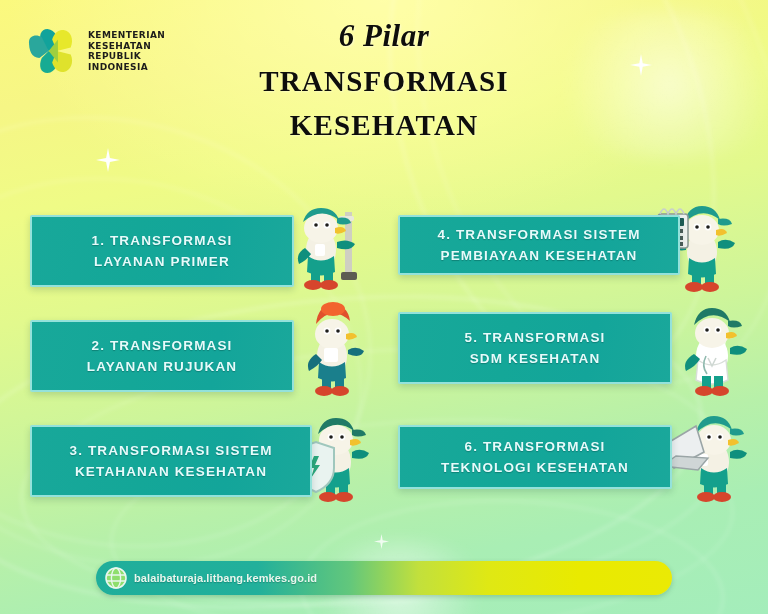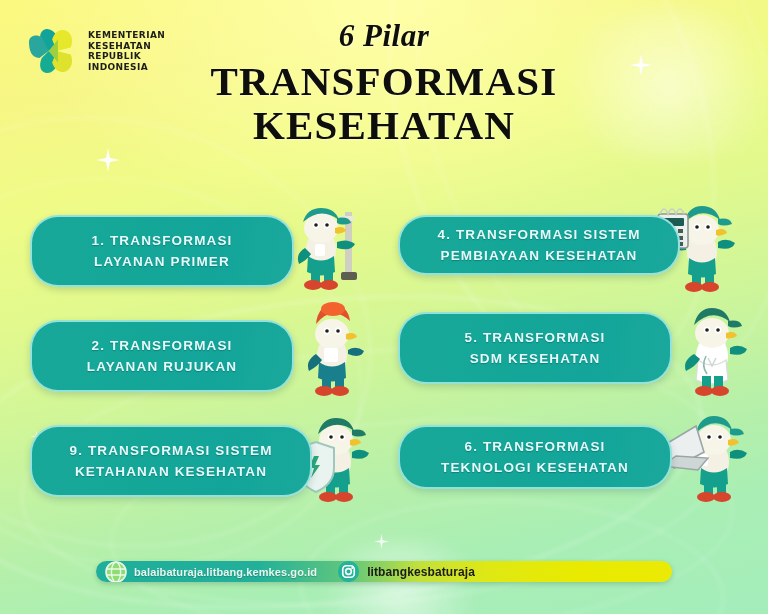--- a/index.html
+++ b/index.html
@@ -83,32 +83,32 @@
     font-style:italic;
     font-weight:bold;
     font-size:31px;
     letter-spacing:0.5px;
     line-height:1.0;
     text-shadow: 1px 1px 2px rgba(255,255,255,0.45);
   }
   .t-main {
     font-family:"Liberation Serif", serif;
     font-weight:bold;
-    font-size:41px;
+    font-size:29px;
     letter-spacing:1.2px;
     line-height:52px;
     margin-top:4px;
     text-shadow: 1px 1px 2px rgba(255,255,255,0.4);
   }
 
   
   .card {
     position:absolute;
     box-sizing:border-box;
-    border-radius:28px;
+    border-radius:2px;
     background: linear-gradient(100deg, #18a89a 0%, #14a798 40%, #13a59a 70%, #1aa89b 100%);
     border:2px solid rgba(190,245,240,0.75);
     box-shadow: 0 3px 7px rgba(30,80,70,0.20);
     display:flex;
     align-items:center;
     justify-content:center;
     text-align:center;
     padding:0 12px;
   }
   .card-label {
@@ -122,21 +122,21 @@
     text-shadow:0 1px 1px rgba(0,60,55,0.35);
   }
 
   
   .mascot { position:absolute; pointer-events:none; }
 
   
   .footer {
     position:absolute;
     left:96px; top:561px;
-    width:576px; height:21px;
+    width:576px; height:34px;
     border-radius:17px;
     background: linear-gradient(90deg,
        #1fae9b 0%, #22b09b 28%, #62c77c 44%,
        #c2e03c 56%, #dfe814 68%, #e9ea00 84%, #eaea05 100%);
     display:flex; align-items:center;
     box-shadow:0 2px 5px rgba(40,90,70,0.25);
     overflow:hidden;
   }
   .f-seg { display:flex; align-items:center; height:100%; }
   .f-url {
@@ -343,21 +343,21 @@
     <span class="card-label">1. TRANSFORMASI
 LAYANAN PRIMER</span>
   </div>
 
   <div class="card" style="left:30px; top:320px; width:264px; height:72px;">
     <span class="card-label">2. TRANSFORMASI
 LAYANAN RUJUKAN</span>
   </div>
 
   <div class="card" style="left:30px; top:425px; width:282px; height:72px;">
-    <span class="card-label">9. TRANSFORMASI SISTEM
+    <span class="card-label">3. TRANSFORMASI SISTEM
 KETAHANAN KESEHATAN</span>
   </div>
 
   <div class="card" style="left:398px; top:215px; width:282px; height:60px;">
     <span class="card-label">4. TRANSFORMASI SISTEM
 PEMBIAYAAN KESEHATAN</span>
   </div>
 
   <div class="card" style="left:398px; top:312px; width:274px; height:72px;">
     <span class="card-label">5. TRANSFORMASI
@@ -379,25 +379,16 @@
         <path d="M2.4 9h19.2M2.4 15h19.2" stroke="#e9f7ee" stroke-width="1.4" fill="none"></path>
       </svg>
       <span class="f-url">balaibaturaja.litbang.kemkes.go.id</span>
     </div>
 
     <div class="f-gap"></div>
 
 
     <div class="f-gap"></div>
 
-    <div class="f-seg">
-      <svg class="f-ico" width="23" height="23" viewBox="0 0 24 24">
-        <circle cx="12" cy="12" r="11" fill="#23b29a"></circle>
-        <rect x="6" y="6" width="12" height="12" rx="3.6" fill="none" stroke="#ffffff" stroke-width="1.7"></rect>
-        <circle cx="12" cy="12" r="3" fill="none" stroke="#ffffff" stroke-width="1.7"></circle>
-        <circle cx="15.8" cy="8.3" r="1" fill="#ffffff"></circle>
-      </svg>
-      <span class="f-name">litbangkesbaturaja</span>
-    </div>
 
   </div>
 
 </div>
 
 </body></html>

